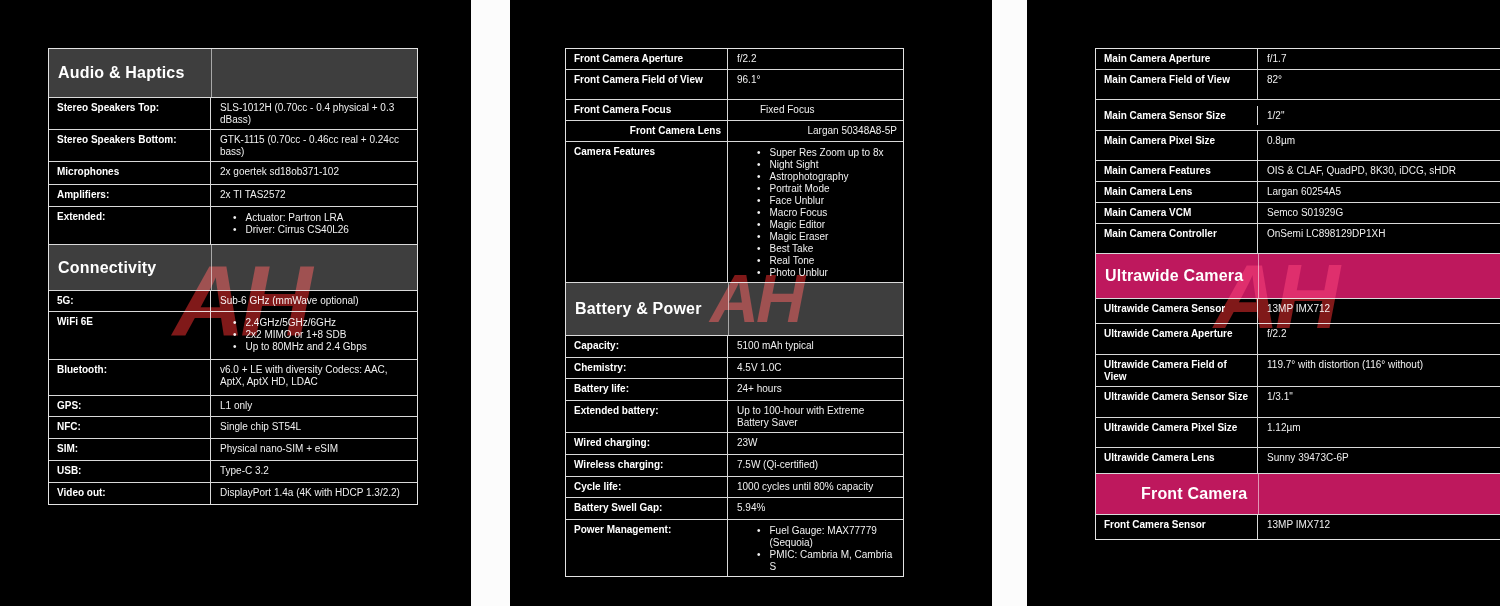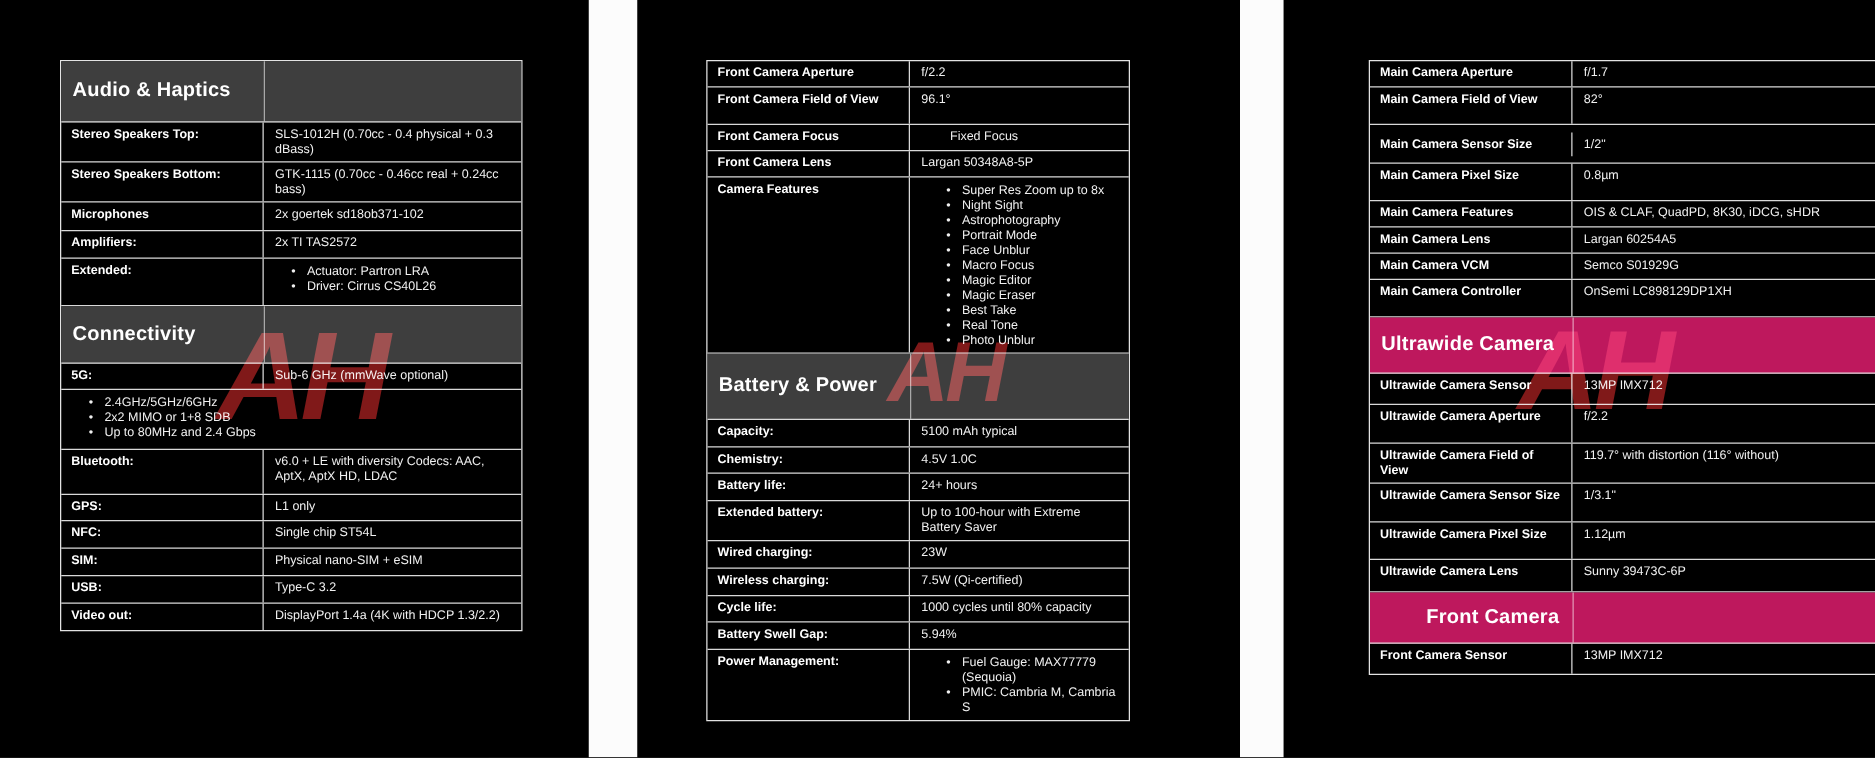--- a/index.html
+++ b/index.html
@@ -93,20 +93,21 @@
         </div>
         <div class="section-row sec-dark" style="min-height: 46px;">
           <div class="col-split"></div>
           <div class="section-title">Connectivity</div>
         </div>
         <div class="srow" style="min-height: 21px;">
           <div class="cell-label">5G:</div>
           <div class="cell-value">Sub-6 GHz (mmWave optional)</div>
         </div>
         <div class="srow" style="min-height: 48px;">
+          <div class="cell-label">WiFi 6E</div>
           <div class="cell-value">
             <ul class="bullet-list">
               <li class="bullet-item">
                 <span class="bullet-dot">•</span>
                 <span>2.4GHz/5GHz/6GHz</span>
               </li>
               <li class="bullet-item">
                 <span class="bullet-dot">•</span>
                 <span>2x2 MIMO or 1+8 SDB</span>
               </li>
@@ -153,21 +154,21 @@
           <div class="cell-value">f/2.2</div>
         </div>
         <div class="srow" style="min-height: 30px;">
           <div class="cell-label">Front Camera Field of View</div>
           <div class="cell-value">96.1°</div>
         </div>
         <div class="srow" style="min-height: 21px; gap: 23px;">
           <div class="cell-label">Front Camera Focus</div>
           <div class="cell-value">Fixed Focus</div>
         </div>
-        <div class="srow" style="min-height: 21px;">
+        <div class="srow" style="min-height: 21px; text-align: right;">
           <div class="cell-label">Front Camera Lens</div>
           <div class="cell-value">Largan 50348A8-5P</div>
         </div>
         <div class="srow" style="min-height: 132px;">
           <div class="cell-label">Camera Features</div>
           <div class="cell-value">
             <ul class="bullet-list" style="padding-left: 20px;">
               <li class="bullet-item">
                 <span class="bullet-dot">•</span>
                 <span>Super Res Zoom up to 8x</span>

